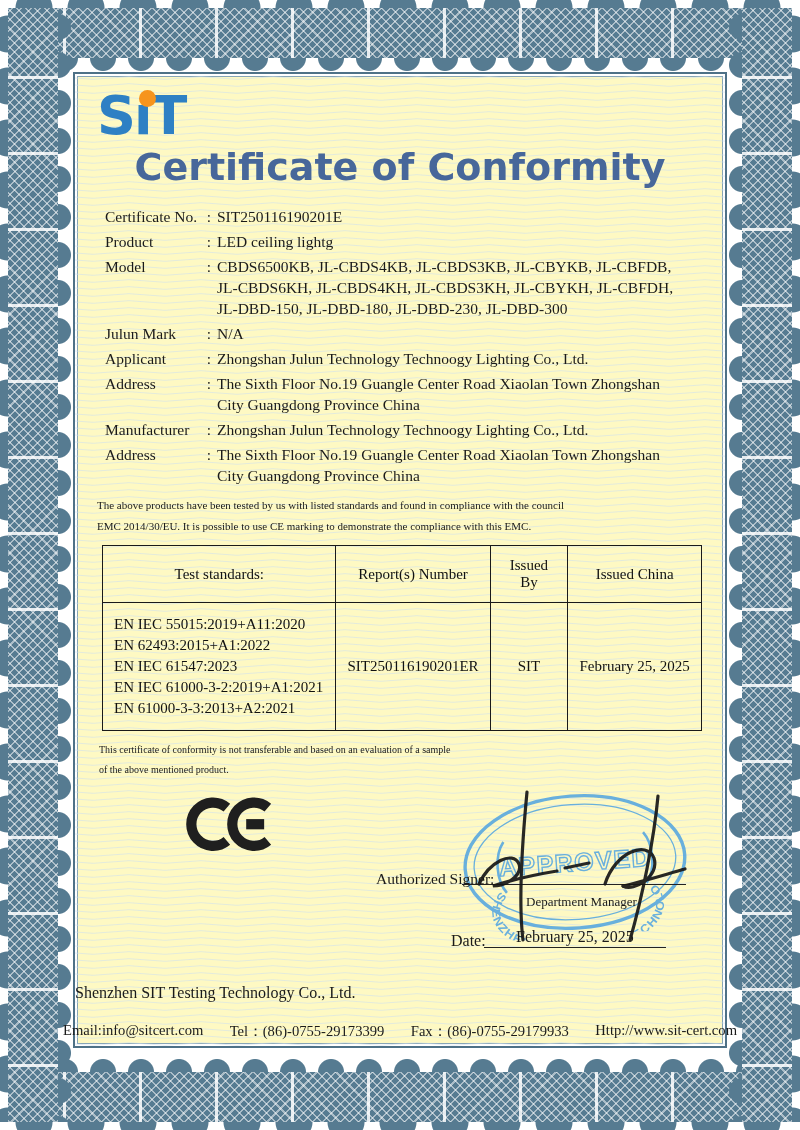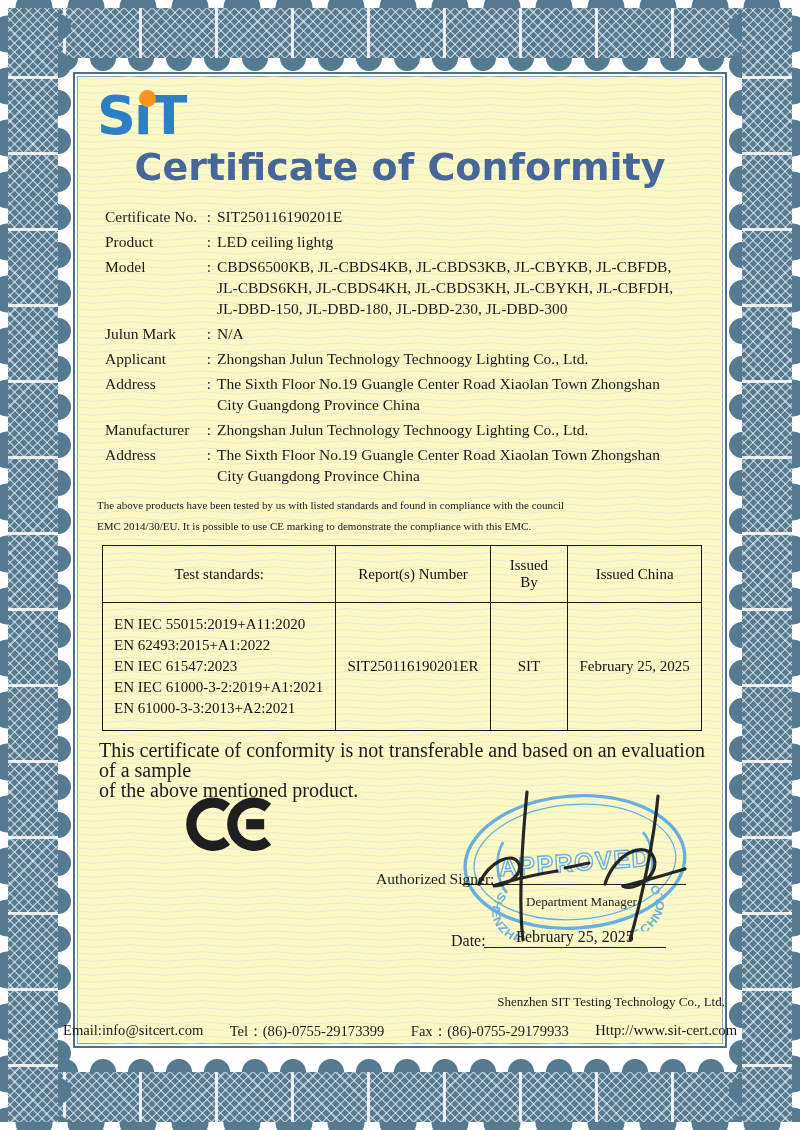--- a/index.html
+++ b/index.html
@@ -97,35 +97,35 @@
   table.std{border-collapse:collapse;margin:8px 0 0 27px;width:600px;
     font-size:15px;color:#111;}
   table.std th, table.std td{border:1.5px solid #1a1a1a;font-weight:normal;padding:11px;}
   table.std th{height:25px;text-align:center;}
   td.stds{width:39%;padding:2px 4px 2px 7px;vertical-align:middle;}
   td.stds div{line-height:21px;white-space:nowrap;}
   td.center{text-align:center;vertical-align:middle;}
   col.c1{width:39%}col.c2{width:24.2%}col.c3{width:13.3%}col.c4{width:23.5%}
 
   
-  .note{margin:9px 6px 0 24px;font-size:20px;line-height:20px;}
+  .note{margin:9px 6px 0 24px;font-size:10px;line-height:20px;}
 
   
   .ce{position:absolute;left:108px;top:712px;}
   .sig-label{position:absolute;left:301px;top:796px;font-size:15.5px;}
   .sig-line{position:absolute;left:387px;top:810px;width:224px;border-bottom:1.5px solid #222;}
   .sig-title{position:absolute;left:451px;top:820px;font-size:13px;}
   .date-label{position:absolute;left:376px;top:858px;font-size:16px;}
   .date-line{position:absolute;left:409px;top:873px;width:182px;border-bottom:1.5px solid #222;}
   .date-value{position:absolute;left:409px;top:854px;width:182px;text-align:center;font-size:16px;}
   .stamp{position:absolute;left:384px;top:716px;transform:rotate(-4deg);opacity:.88;}
   .signature{position:absolute;left:352px;top:710px;}
 
   
-  .footer-company{position:absolute;left:0;right:0;bottom:36px;text-align:right;font-size:13px;}
+  .footer-company{position:absolute;left:0;right:0;bottom:44px;text-align:left;font-size:16px;}
   .footer-contacts{position:absolute;left:-12px;right:-12px;bottom:5px;display:flex;
     justify-content:space-between;font-size:14.6px;white-space:nowrap;}
 </style>
 </head>
 <body>
 
 <div class="band band-top"></div>
 <div class="band band-bottom"></div>
 <div class="band band-left"></div>
 <div class="band band-right"></div>

